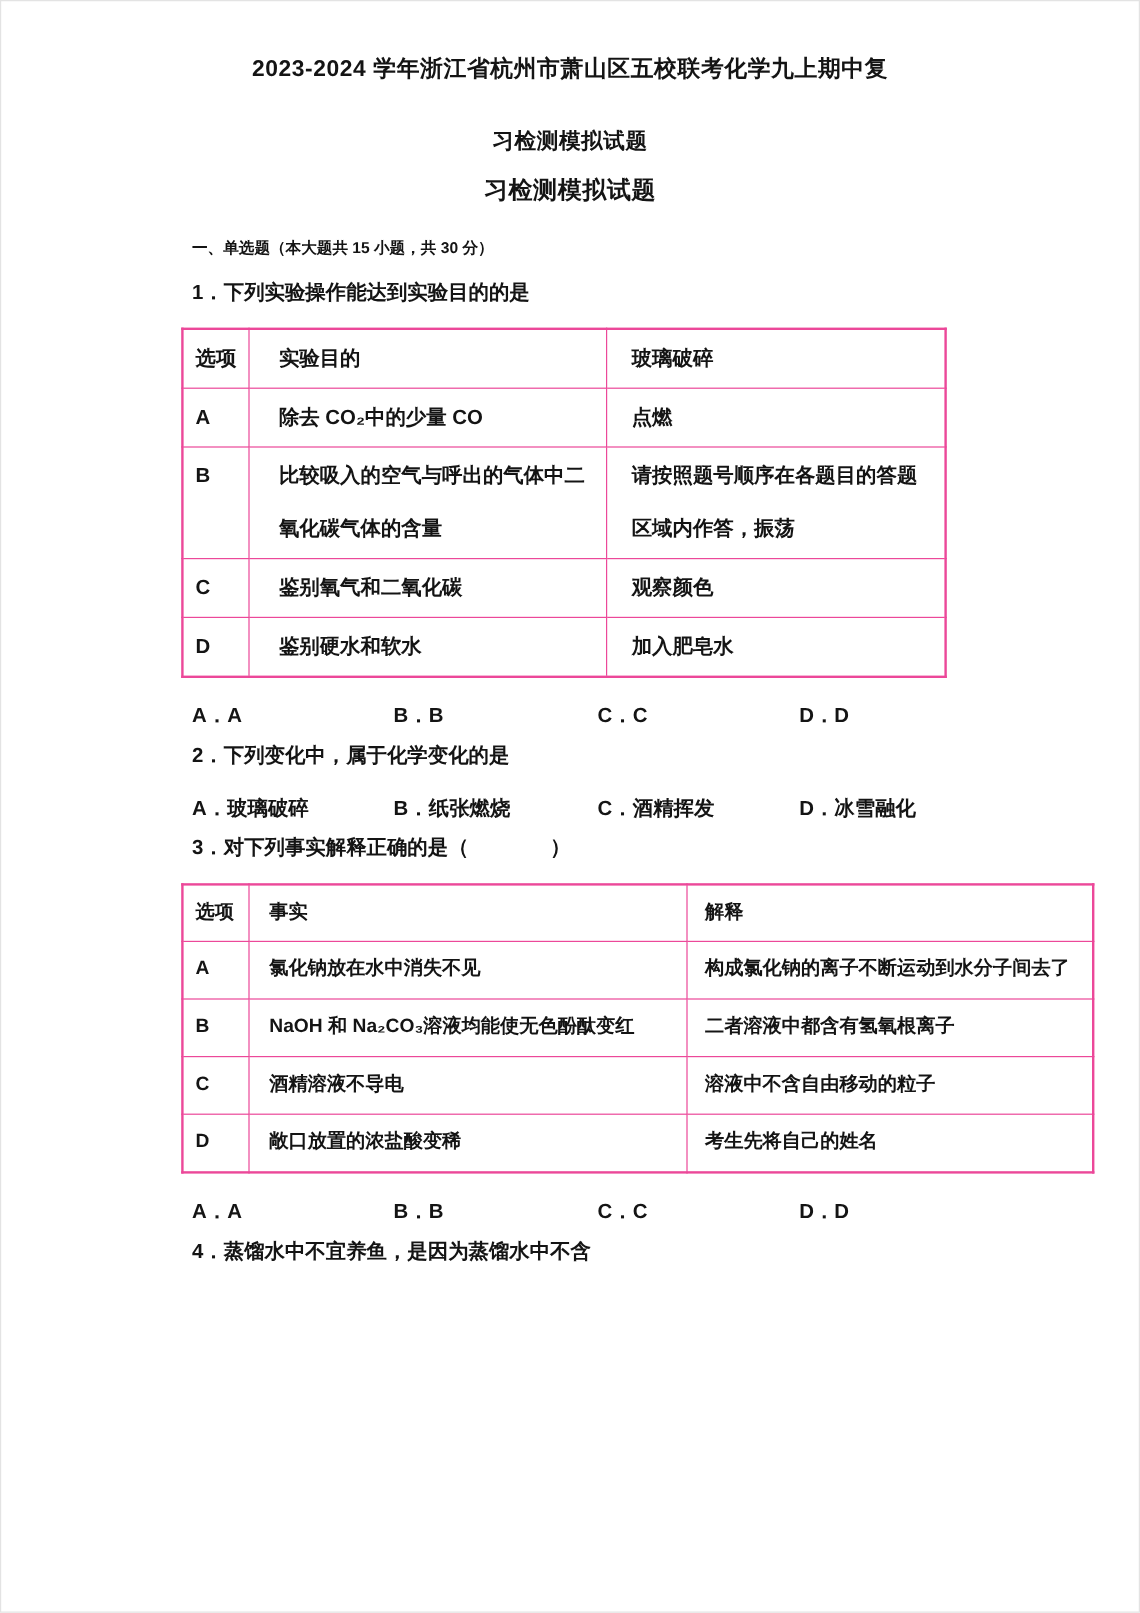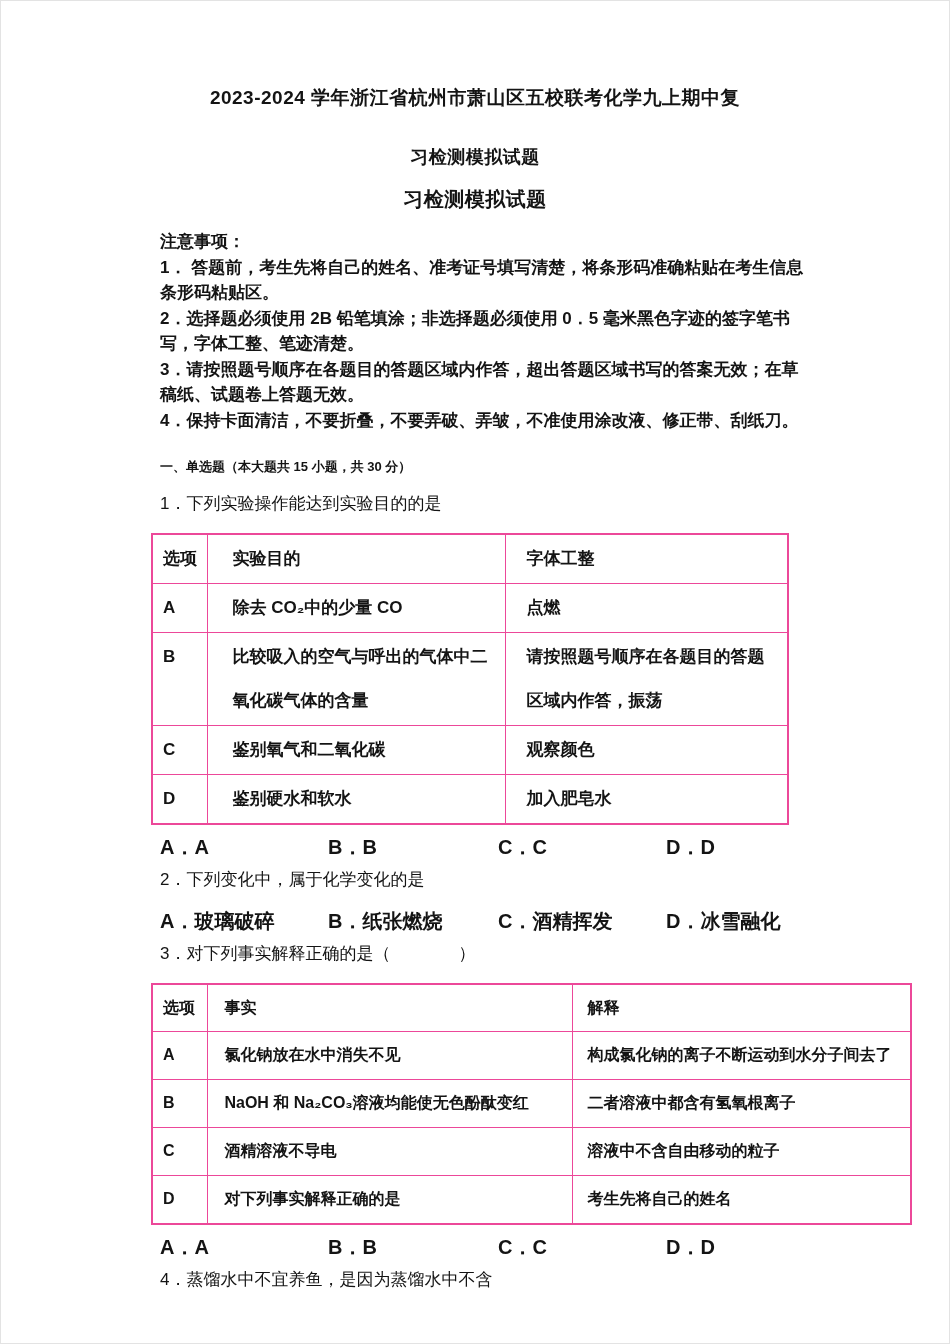--- a/index.html
+++ b/index.html
@@ -6,43 +6,43 @@
   html, body { margin: 0; padding: 0; }
   body {
     width: 950px;
     height: 1344px;
     background: #ffffff;
     color: #141414;
     font-family: "Liberation Sans", "DejaVu Sans", sans-serif;
     box-shadow: inset 0 0 0 1px #e3e3e3;
     overflow: hidden;
   }
-  .page { padding-top: 84px; }
+  .page { padding-top: 44px; }
 
   
   .title-line { text-align: center; font-weight: 700; margin: 0; letter-spacing: 0.5px; }
   .title-1 { font-size: 19px; line-height: 27px; }
   .title-2 { font-size: 18px; line-height: 24px; margin-top: 34px; }
   .title-3 { font-size: 20px; line-height: 27px; margin-top: 17px; }
 
   
   .content { margin-left: 160px; width: 655px; }
 
   .notice { margin-top: 16px; font-size: 17px; font-weight: 700; line-height: 25.5px; }
   .notice p { margin: 0; }
 
   .section-heading { margin-top: 22px; font-size: 13px; font-weight: 700; line-height: 24px; }
-  .qline { margin-top: 9px; font-size: 17px; font-weight: 400; line-height: 24px; }
+  .qline { margin-top: 9px; font-size: 17px; font-weight: 700; line-height: 24px; }
 
   
   .choices {
     display: grid;
     grid-template-columns: 168px 170px 168px auto;
-    margin-top: 10px;
-    font-size: 20px;
+    margin-top: 20px;
+    font-size: 17px;
     font-weight: 700;
     line-height: 24px;
   }
 
   
   table { border-collapse: collapse; background: #fff; margin-top: 10px; margin-left: -9px; }
   table, th, td { border: 1px solid #ec4899; }
   table { border-width: 2px; }
   th { text-align: left; font-weight: 700; }
 
@@ -67,38 +67,31 @@
 <body>
 
 <div class="page">
 
   <p class="title-line title-1">2023-2024 学年浙江省杭州市萧山区五校联考化学九上期中复</p>
   <p class="title-line title-2">习检测模拟试题</p>
   <p class="title-line title-3">习检测模拟试题</p>
 
   <div class="content">
 
-    <div class="notice">
-      <p>注意事项：</p>
-      <p>1． 答题前，考生先将自己的姓名、准考证号填写清楚，将条形码准确粘贴在考生信息条形码粘贴区。</p>
-      <p>2．选择题必须使用 2B 铅笔填涂；非选择题必须使用 0．5 毫米黑色字迹的签字笔书写，字体工整、笔迹清楚。</p>
-      <p>3．请按照题号顺序在各题目的答题区域内作答，超出答题区域书写的答案无效；在草稿纸、试题卷上答题无效。</p>
-      <p>4．保持卡面清洁，不要折叠，不要弄破、弄皱，不准使用涂改液、修正带、刮纸刀。</p>
-    </div>
 
     <p class="section-heading">一、单选题（本大题共 15 小题，共 30 分）</p>
 
     <p class="qline">1．下列实验操作能达到实验目的的是</p>
 
     <table class="t1">
       <tbody>
           <tr>
         <th class="col-opt">选项</th>
         <th class="col-purpose">实验目的</th>
-        <th class="col-operation">字体工整</th>
+        <th class="col-operation">玻璃破碎</th>
       </tr>
       <tr>
         <td class="col-opt">A</td>
         <td class="col-purpose">除去 CO₂中的少量 CO</td>
         <td class="col-operation">点燃</td>
       </tr>
       <tr class="tall">
         <td class="col-opt">B</td>
         <td class="col-purpose">比较吸入的空气与呼出的气体中二氧化碳气体的含量</td>
         <td class="col-operation">请按照题号顺序在各题目的答题区域内作答，振荡</td>
@@ -151,21 +144,21 @@
         <td class="col-fact">NaOH 和 Na₂CO₃溶液均能使无色酚酞变红</td>
         <td class="col-explain">二者溶液中都含有氢氧根离子</td>
       </tr>
       <tr>
         <td class="col-opt">C</td>
         <td class="col-fact">酒精溶液不导电</td>
         <td class="col-explain">溶液中不含自由移动的粒子</td>
       </tr>
       <tr>
         <td class="col-opt">D</td>
-        <td class="col-fact">对下列事实解释正确的是</td>
+        <td class="col-fact">敞口放置的浓盐酸变稀</td>
         <td class="col-explain">考生先将自己的姓名</td>
       </tr>
     </tbody>
       </table>
 
     <div class="choices">
       <span>A．A</span>
       <span>B．B</span>
       <span>C．C</span>
       <span>D．D</span>

